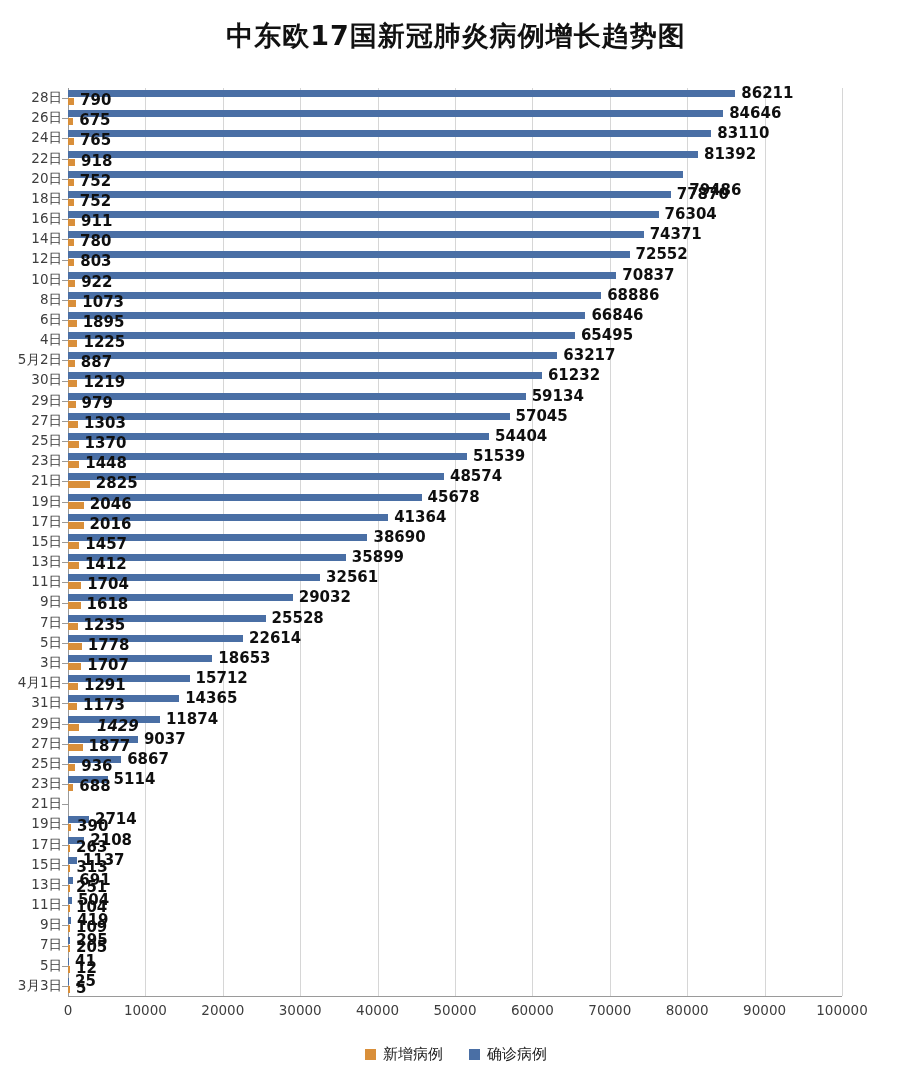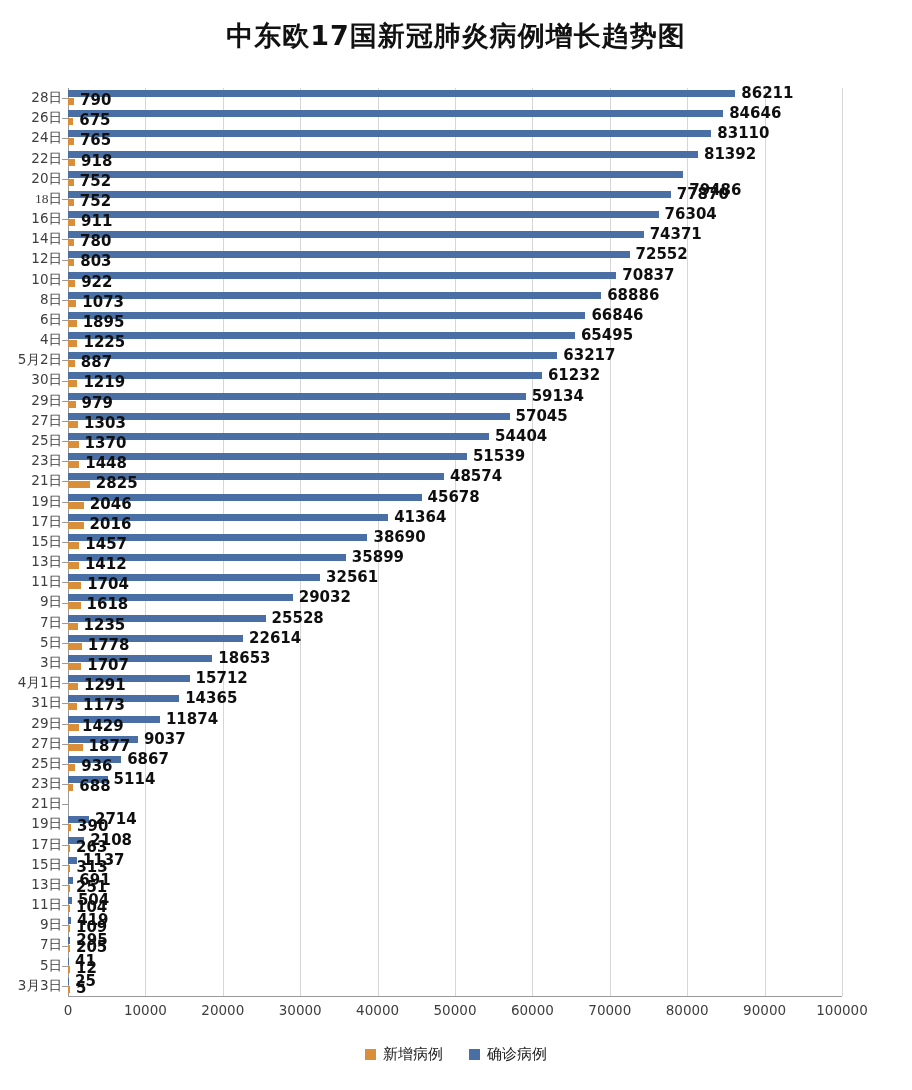--- a/index.html
+++ b/index.html
@@ -352,21 +352,21 @@
       <div class="row" style="top: 607.333px; height: 20.1778px;">
         <div class="bar bar-confirmed" style="width: 111.185px; background: rgb(74, 111, 165);"></div>
         <div class="bar bar-new" style="width: 9.07902px; background: rgb(217, 143, 58);"></div>
         <div class="bar-label lbl-confirmed" style="left: 117.185px;">14365</div>
         <div class="bar-label lbl-new" style="left: 15.079px;">1173</div>
       </div>
       <div class="row" style="top: 627.511px; height: 20.1778px;">
         <div class="bar bar-confirmed" style="width: 91.9048px; background: rgb(74, 111, 165);"></div>
         <div class="bar bar-new" style="width: 11.0605px; background: rgb(217, 143, 58);"></div>
         <div class="bar-label lbl-confirmed" style="left: 97.9048px;">11874</div>
-        <div class="bar-label lbl-new" style="left: 14px;">1429</div>
+        <div class="bar-label lbl-new" style="left: 29px; font-style: italic;">1429</div>
       </div>
       <div class="row" style="top: 647.689px; height: 20.1778px;">
         <div class="bar bar-confirmed" style="width: 69.9464px; background: rgb(74, 111, 165);"></div>
         <div class="bar bar-new" style="width: 14.528px; background: rgb(217, 143, 58);"></div>
         <div class="bar-label lbl-confirmed" style="left: 75.9464px;">9037</div>
         <div class="bar-label lbl-new" style="left: 20.528px;">1877</div>
       </div>
       <div class="row" style="top: 667.867px; height: 20.1778px;">
         <div class="bar bar-confirmed" style="width: 53.1506px; background: rgb(74, 111, 165);"></div>
         <div class="bar bar-new" style="width: 7.24464px; background: rgb(217, 143, 58);"></div>
@@ -460,21 +460,21 @@
     <div class="ylabel" style="top: 89px;">28日</div>
     <div class="ytick" style="top: 98.0889px;"></div>
     <div class="ylabel" style="top: 109.178px;">26日</div>
     <div class="ytick" style="top: 118.267px;"></div>
     <div class="ylabel" style="top: 129.356px;">24日</div>
     <div class="ytick" style="top: 138.444px;"></div>
     <div class="ylabel" style="top: 149.533px;">22日</div>
     <div class="ytick" style="top: 158.622px;"></div>
     <div class="ylabel" style="top: 169.711px;">20日</div>
     <div class="ytick" style="top: 178.8px;"></div>
-    <div class="ylabel" style="top: 189.889px; font-family: Liberation Serif, serif;">18日</div>
+    <div class="ylabel" style="top: 189.889px;">18日</div>
     <div class="ytick" style="top: 198.978px;"></div>
     <div class="ylabel" style="top: 210.067px;">16日</div>
     <div class="ytick" style="top: 219.156px;"></div>
     <div class="ylabel" style="top: 230.244px;">14日</div>
     <div class="ytick" style="top: 239.333px;"></div>
     <div class="ylabel" style="top: 250.422px;">12日</div>
     <div class="ytick" style="top: 259.511px;"></div>
     <div class="ylabel" style="top: 270.6px;">10日</div>
     <div class="ytick" style="top: 279.689px;"></div>
     <div class="ylabel" style="top: 290.778px;">8日</div>

